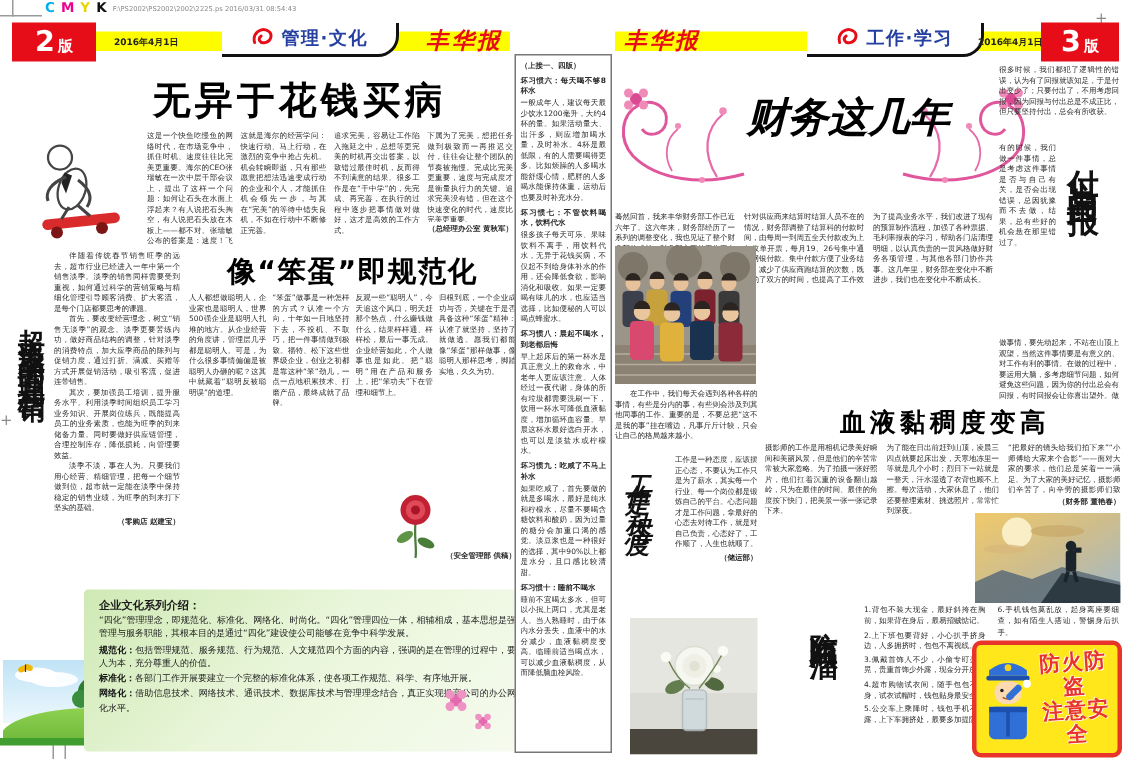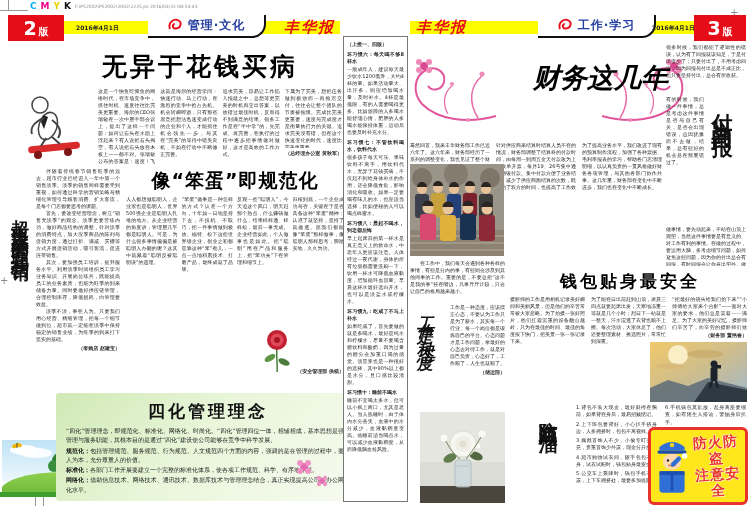--- a/index.html
+++ b/index.html
@@ -19,21 +19,21 @@
   .pagenum-box .ban{font-size:10px;font-weight:bold;line-height:1.2;}
   .ybar{background:#fdfd00;}
   .date{font-size:6px;font-weight:bold;color:#222;white-space:nowrap;}
   .notch{background:#fff;border-right:2px solid #111;border-bottom:2px solid #111;border-bottom-right-radius:14px;
          display:flex;align-items:center;justify-content:center;gap:5px;box-sizing:border-box;}
   .section-title{color:#2540a0;font-weight:bold;font-size:12px;letter-spacing:1px;white-space:nowrap;}
   .masthead{color:#e60d18;font-weight:bold;font-style:italic;font-size:15px;letter-spacing:2px;
             font-family:"DejaVu Serif","Liberation Serif",serif;white-space:nowrap;}
   .h-lead{font-size:25px;font-weight:900;letter-spacing:3px;text-align:center;color:#000;}
   .h-fool{font-size:19px;font-weight:900;letter-spacing:1px;text-align:center;color:#000;}
-  .h-finance{font-size:27px;font-weight:bold;font-style:italic;text-align:right;color:#000;
+  .h-finance{font-size:27px;font-weight:bold;font-style:italic;text-align:left;color:#000;
              font-family:"DejaVu Serif","Liberation Serif",serif;}
   .h-photo{font-size:17px;font-weight:900;letter-spacing:3px;text-align:center;color:#000;}
   .h-sihua{font-size:17px;font-weight:900;letter-spacing:3px;text-align:center;color:#111;}
   .watbox{border:1px solid #777;box-sizing:border-box;padding:4px 3px;background:#fff;}
   .wat-h{font-weight:bold;margin:3px 0 1px 0;}
   .sihua-box{background:linear-gradient(135deg,#cfe9b4 0%,#e9f6da 45%,#f7fbf0 100%);
              border-radius:3px;box-sizing:border-box;padding:6px 10px;overflow:hidden;}
   .sihua-p{font-size:6px;line-height:1.55;text-align:justify;color:#222;margin-bottom:1px;}
   .sihua-p b{color:#111;}
   .theft-list{column-count:2;column-gap:8px;}
@@ -156,21 +156,21 @@
     <path d="M19,20 C18,30 20,38 19,44" stroke="#4a7d3a" stroke-width="1.5" fill="none"></path>
     <ellipse cx="12" cy="30" rx="6" ry="3" fill="#5e9445" transform="rotate(-30 12 30)"></ellipse>
     <ellipse cx="26" cy="34" rx="6" ry="3" fill="#4a7d3a" transform="rotate(25 26 34)"></ellipse>
     <circle cx="19" cy="12" r="10" fill="#c22033"></circle>
       <circle cx="19" cy="12" r="6.5" fill="#e04a58"></circle>
       <circle cx="19" cy="12" r="3" fill="#a81626"></circle>
   </svg>
 </div>
 
 <div class="abs sihua-box" style="left:56px;top:393px;width:304px;height:108px;">
-  <div class="h-sihua" style="margin:1px 0 3px 0;">四化管理理念</div>
+  <div style="font-size:7.5px;font-weight:bold;">企业文化系列介绍：</div>
   <div class="sihua-p">“四化”管理理念，即规范化、标准化、网络化、时尚化。“四化”管理四位一体，相辅相成，基本思想是强化管理与服务职能，其根本目的是通过“四化”建设使公司能够在竞争中科学发展。</div>
   <div class="sihua-p"><b>规范化：</b><span>包括管理规范、服务规范、行为规范、人文规范四个方面的内容，强调的是在管理的过程中，要以人为本，充分尊重人的价值。</span></div>
   <div class="sihua-p"><b>标准化：</b><span>各部门工作开展要建立一个完整的标准化体系，使各项工作规范、科学、有序地开展。</span></div>
   <div class="sihua-p"><b>网络化：</b><span>借助信息技术、网络技术、通讯技术、数据库技术与管理理念结合，真正实现提高公司的办公网络化水平。</span></div>
 
 </div>
 <div class="abs" style="left:292px;top:455px;width:40px;height:34px;">
   <svg width="40" height="34" viewBox="0 0 40 34">
     <circle cx="12" cy="12" r="4" fill="#e36aae"></circle>
       <circle cx="8" cy="8" r="3" fill="#ef93c5"></circle>
@@ -322,21 +322,21 @@
     <circle cx="43" cy="32" r="13" fill="#f7f7f1" stroke="#dcdcd2" stroke-width="1"></circle>
     <circle cx="43" cy="32" r="8" fill="#efefe6"></circle>
       <circle cx="43" cy="32" r="3.5" fill="#e2e2d4"></circle>
     <circle cx="24" cy="26" r="3.5" fill="#fbfbf6"></circle>
       <circle cx="62" cy="22" r="3.5" fill="#fbfbf6"></circle>
       <circle cx="58" cy="34" r="2.5" fill="#fbfbf6"></circle>
     <path d="M26,29 C30,38 36,44 40,47 M61,25 C56,34 50,42 46,47" stroke="#6e8457" stroke-width="1" fill="none"></path>
   </svg>
 </div>
 
-<div class="abs h-photo" style="left:545px;top:270px;width:170px;">钱包贴身最安全</div>
+<div class="abs h-photo" style="left:545px;top:270px;width:170px;">血液黏稠度变高</div>
 <div class="abs cols" style="left:510px;top:296px;width:237px;height:102px;gap:6px;">
   <div class="col tiny5">摄影师的工作是用相机记录美好瞬间和美丽风景，但是他们的辛苦常常被大家忽略。为了拍摄一张好照片，他们扛着沉重的设备翻山越岭，只为在最佳的时间、最佳的角度按下快门，把美景一张一张记录下来。</div>
   <div class="col tiny5">为了能在日出前赶到山顶，凌晨三四点就要起床出发，天寒地冻里一等就是几个小时；烈日下一站就是一整天，汗水湿透了衣背也顾不上擦。每次活动，大家休息了，他们还要整理素材、挑选照片，常常忙到深夜。</div>
   <div class="col">
     <div class="tiny5" style="height:34px;">“把最好的镜头给我们拍下来”“小师傅给大家来个合影”——面对大家的要求，他们总是笑着一一满足。为了大家的美好记忆，摄影师们辛苦了，向辛劳的摄影师们致敬。</div>
     <div class="byline tiny5">（财务部 董艳春）</div>
   </div>
 </div>
 <div class="abs" style="left:650px;top:342px;width:97px;height:60px;">
   <svg width="97" height="60" viewBox="0 0 97 60">

